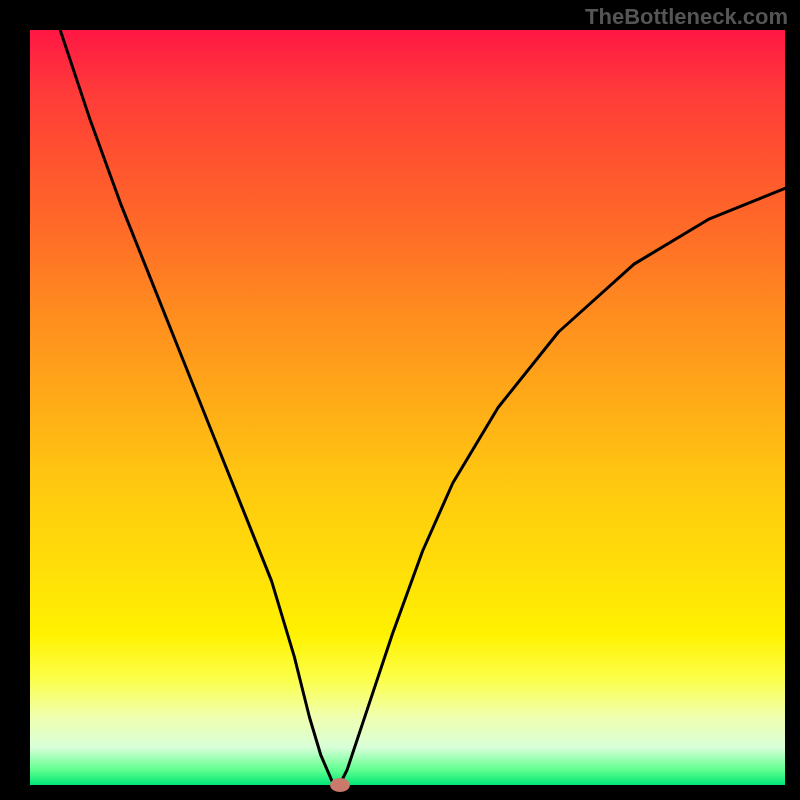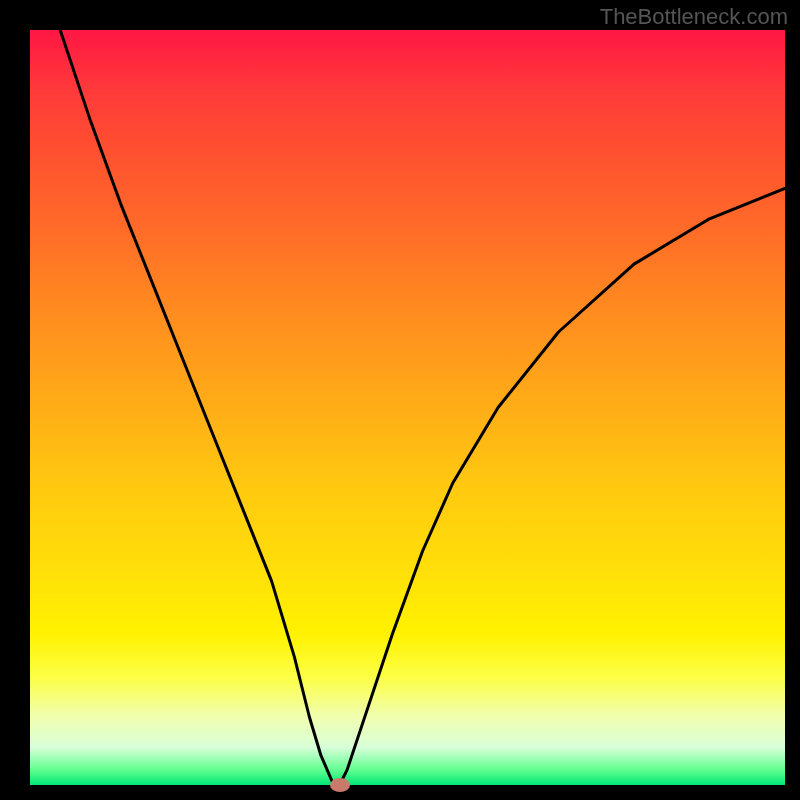--- a/index.html
+++ b/index.html
@@ -9,21 +9,21 @@
     background: #000;
     position: relative;
     font-family: Arial, sans-serif;
   }
   .watermark {
     position: absolute;
     top: 4px;
     right: 12px;
     color: #555;
     font-size: 22px;
-    font-weight: 400;
+    font-weight: 700;
     z-index: 10;
   }
   .plot-area {
     position: absolute;
     top: 30px;
     left: 30px;
     width: 755px;
     height: 755px;
     background: linear-gradient(to bottom,
       #ff1744 0%,

